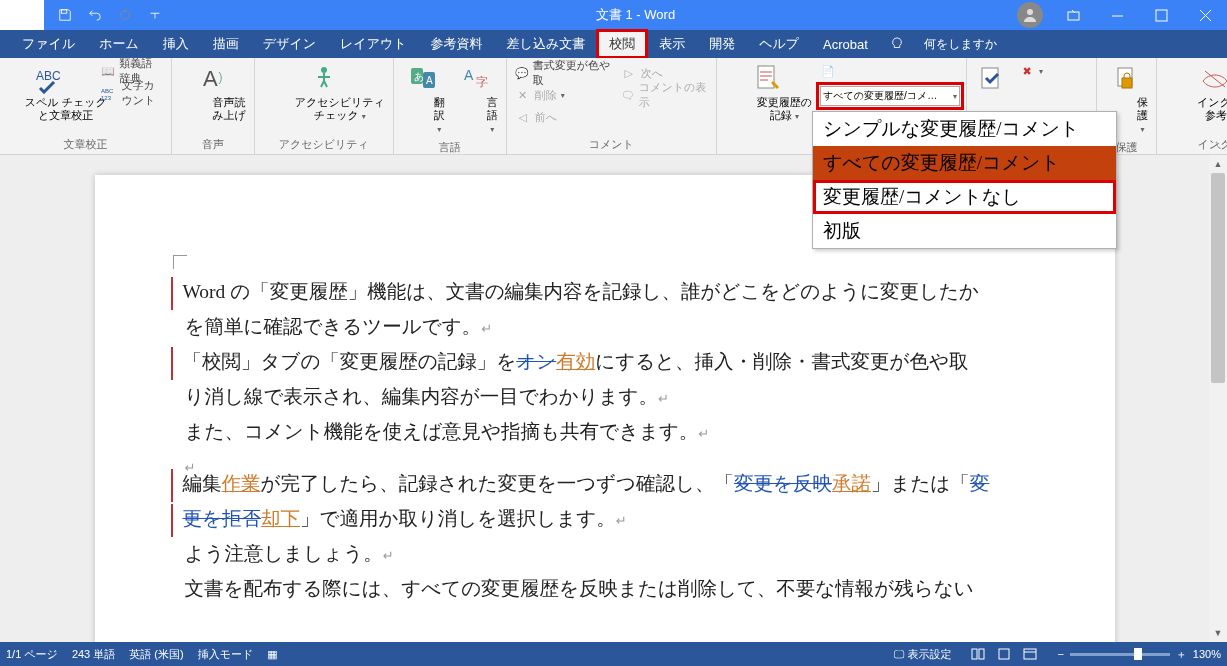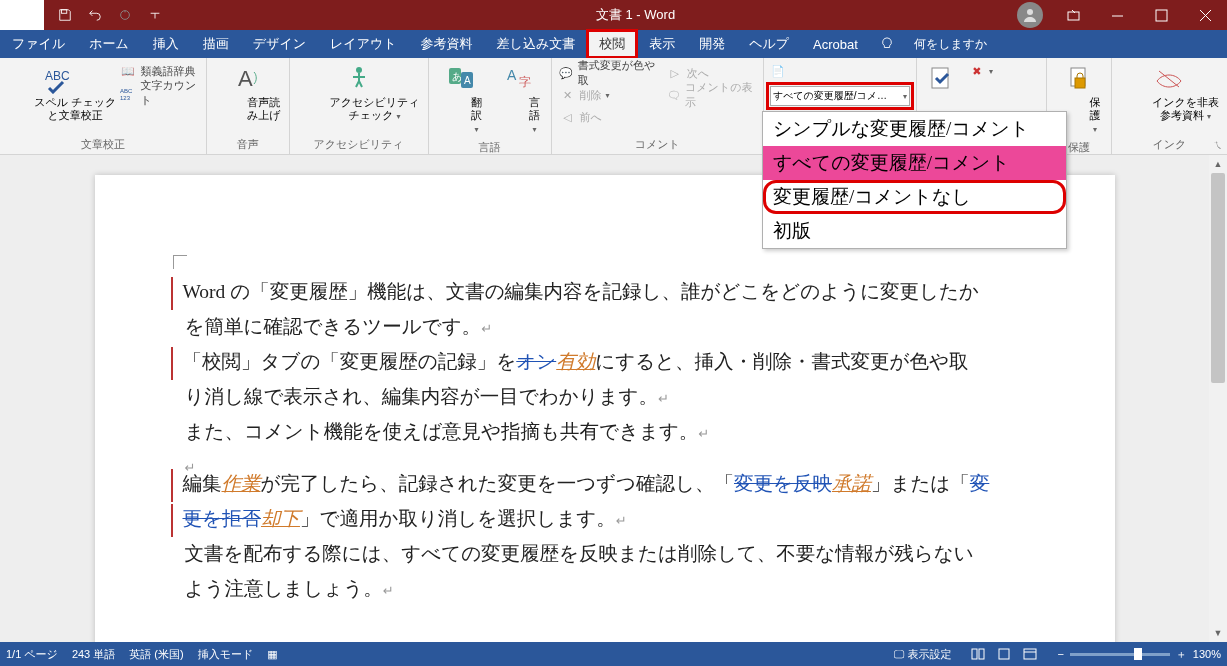--- a/index.html
+++ b/index.html
@@ -1,27 +1,27 @@
 <!DOCTYPE html>
 <html><head>
 <meta charset="utf-8">
 <style>
   * { box-sizing: border-box; margin: 0; padding: 0; }
   body { font-family: "Yu Gothic UI", "Meiryo", sans-serif; font-size: 12px; background: #fff; width: 1227px; height: 666px; overflow: hidden; position: relative; }
-  .titlebar { background: #7f1d1d; color: #fff; height: 30px; display: flex; align-items: center; position: relative; margin-left: 44px; }
+  .titlebar { background: #3b82f6; color: #fff; height: 30px; display: flex; align-items: center; position: relative; margin-left: 44px; }
   .qat { display: flex; align-items: center; gap: 4px; padding-left: 8px; }
   .qat-btn { width: 26px; height: 26px; display: flex; align-items: center; justify-content: center; cursor: pointer; }
   .qat-btn svg { width: 14px; height: 14px; fill: #fff; stroke: #fff; }
   .title { position: absolute; left: 50%; transform: translateX(-50%); font-size: 13px; }
   .win-controls { margin-left: auto; display: flex; align-items: center; height: 100%; }
   .win-btn { width: 44px; height: 100%; display: flex; align-items: center; justify-content: center; cursor: pointer; }
   .win-btn svg { width: 13px; height: 13px; stroke: #fff; fill: none; stroke-width: 1; }
   .avatar { width: 26px; height: 26px; border-radius: 50%; background: #888; display: flex; align-items: center; justify-content: center; margin-right: 8px; }
   .avatar svg { width: 16px; height: 16px; fill: #ddd; }
-  .tabs { background: #2b579a; color: #fff; height: 28px; display: flex; align-items: stretch; }
+  .tabs { background: #2b579a; color: #fff; height: 28px; display: flex; align-items: stretch; padding-left: 10px; }
   .tab { padding: 0 12px; display: flex; align-items: center; font-size: 13px; cursor: pointer; position: relative; }
   .tab.active { background: #f3f3f3; color: #333; }
   .tab.highlight { outline: 3px solid #d00; outline-offset: -2px; text-align: center; }
   .tell-me { display: flex; align-items: center; margin-left: 10px; gap: 20px; }
   .tell-me svg { width: 14px; height: 14px; fill: #fff; }
   .ribbon { background: #f3f3f3; border-bottom: 1px solid #d4d4d4; height: 97px; display: flex; position: relative; }
   .group { border-right: 1px solid #d4d4d4; display: flex; flex-direction: column; padding: 2px 4px 0 4px; }
   .group-body { flex: 1; display: flex; align-items: flex-start; gap: 2px; }
   .group-label { text-align: center; font-size: 11px; color: #666; padding: 2px 0; position: relative; }
   .big-btn { display: flex; flex-direction: column; align-items: center; gap: 2px; padding: 2px 4px; cursor: pointer; min-width: 42px; }
@@ -32,30 +32,30 @@
   .small-btn .ico { width: 16px; height: 16px; display: flex; align-items: center; justify-content: center; }
   .col { display: flex; flex-direction: column; }
   .dd-arrow { font-size: 8px; color: #666; }
   .ribbon-collapse { position: absolute; right: 4px; bottom: 2px; font-size: 10px; color: #666; cursor: pointer; }
   .launcher { position: absolute; right: 2px; bottom: 2px; font-size: 9px; color: #888; cursor: pointer; }
   
   .tc-combo { border: 1px solid #aaa; height: 20px; width: 140px; display: flex; align-items: center; padding: 0 2px; font-size: 10px; background: #fff; cursor: pointer; white-space: nowrap; overflow: hidden; }
   .tc-combo-wrap { outline: 3px solid #d00; outline-offset: -1px; padding: 2px; }
   .tc-menu { position: absolute; top: 27px; left: -6px; background: #fff; border: 1px solid #b0b0b0; box-shadow: 2px 2px 4px rgba(0,0,0,0.2); width: 305px; z-index: 10; font-size: 19px; font-family: "Yu Gothic","Meiryo",serif; }
   .tc-item { padding: 4px 10px; cursor: pointer; }
-  .tc-item.hover { background: #ec4899; }
-  .tc-item.hl { outline: 3px solid #d00; outline-offset: -3px; border-radius: 13px; }
+  .tc-item.hover { background: #c2410c; }
+  .tc-item.hl { outline: 3px solid #d00; outline-offset: -3px; }
   
   .doc-area { position: absolute; top: 155px; left: 0; right: 18px; bottom: 24px; background: #eee; overflow: hidden; }
   .page { background: #fff; width: 1020px; margin: 20px auto 0 auto; min-height: 600px; box-shadow: 0 0 6px rgba(0,0,0,.2); padding: 100px 90px 40px 90px; position: relative; }
   .page-text { font-family: "Yu Mincho","MS Mincho",serif; font-size: 19.5px; line-height: 1.78; color: #222; }
   .corner { position: absolute; top: 80px; left: 78px; width: 14px; height: 14px; border-left: 1px solid #999; border-top: 1px solid #999; }
   .rev-bar { border-left: 2px solid #b33; display: inline-block; width: 0; margin-left: -14px; margin-right: 10px; height: 1.7em; vertical-align: middle; }
   .cr { color: #999; font-size: 13px; }
-  .ins { color: #d07a2b; text-decoration: underline; font-style: italic; }
+  .ins { color: #d07a2b; text-decoration: underline; }
   .del { color: #2053b5; text-decoration: line-through; }
   
   .vscroll { position: absolute; right: 0; top: 155px; bottom: 24px; width: 18px; background: #f1f1f1; }
   .vscroll .thumb { position: absolute; left: 2px; right: 2px; top: 18px; height: 210px; background: #c4c4c4; border-radius: 2px; }
   .vscroll .arr { position: absolute; left: 0; right: 0; height: 18px; display: flex; align-items: center; justify-content: center; font-size: 9px; color: #666; cursor: pointer; }
   
   .status { position: absolute; left: 0; right: 0; bottom: 0; height: 24px; background: #2b579a; color: #fff; display: flex; align-items: center; font-size: 11px; padding: 0 6px; gap: 14px; }
   .status .spacer { flex: 1; }
   .view-btns { display: flex; gap: 0; }
   .view-btn { width: 26px; height: 20px; display: flex; align-items: center; justify-content: center; cursor: pointer; }
@@ -264,20 +264,31 @@
             <span class="ico">🗨</span>
             <span>コメントの表示</span>
           </div>
       </div>
     </div>
     <div class="group-label">コメント</div>
   </div>
 
   <div class="group" style="position:relative;">
     <div class="group-body">
+      <div class="big-btn">
+        <div class="ico">
+            <svg width="28" height="28">
+              <rect x="4" y="2" width="16" height="22" fill="#fff" stroke="#888"></rect>
+              <path d="M6 8h12M6 12h12M6 16h8" stroke="#c55"></path>
+              <path d="M18 18l6 6" stroke="#d90" stroke-width="3"></path>
+            </svg>
+          </div>
+        <div class="lbl"><span style="white-space:pre;">変更履歴の
+記録</span> <span class="dd-arrow">▾</span></div>
+      </div>
       <div class="col" style="gap:2px;position:relative;">
         <div class="small-btn" style="padding:0 2px;">
             <span class="ico">📄</span>
           </div>
         <div class="tc-combo-wrap" style="position:relative;">
           <div class="tc-combo">
             <span style="flex:1;overflow:hidden;text-overflow:ellipsis;">すべての変更履歴/コメ…</span>
             <span class="dd-arrow">▾</span>
           </div>
 
@@ -355,22 +366,22 @@
     <div class="corner"></div>
     <div class="page-text">
       <div><span class="rev-bar"></span><span>Word の「変更履歴」機能は、文書の編集内容を記録し、誰がどこをどのように変更したか</span></div>
       <div><span>を簡単に確認できるツールです。</span><span class="cr">↵</span></div>
       <div><span class="rev-bar"></span><span>「校閲」タブの「変更履歴の記録」を</span><span class="del">オン</span><span class="ins">有効</span><span>にすると、挿入・削除・書式変更が色や取</span></div>
       <div><span>り消し線で表示され、編集内容が一目でわかります。</span><span class="cr">↵</span></div>
       <div><span>また、コメント機能を使えば意見や指摘も共有できます。</span><span class="cr">↵</span></div>
       <div style="height:18px;"><span class="cr">↵</span></div>
       <div><span class="rev-bar"></span><span>編集</span><span class="ins">作業</span><span>が完了したら、記録された変更を一つずつ確認し、「</span><span class="del">変更を反映</span><span class="ins">承諾</span><span>」または「</span><span class="del">変</span></div>
       <div><span class="rev-bar"></span><span class="del">更を拒否</span><span class="ins">却下</span><span>」で適用か取り消しを選択します。</span><span class="cr">↵</span></div>
+      <div><span>よう注意しましょう。</span><span class="cr">↵</span></div>
       <div><span>文書を配布する際には、すべての変更履歴を反映または削除して、不要な情報が残らない</span></div>
-      <div><span>よう注意しましょう。</span><span class="cr">↵</span></div>
     </div>
   </div>
 </div>
 
 <div class="vscroll">
   <div class="arr" style="top:0">▲</div>
   <div class="thumb"></div>
   <div class="arr" style="bottom:0">▼</div>
 </div>
 

